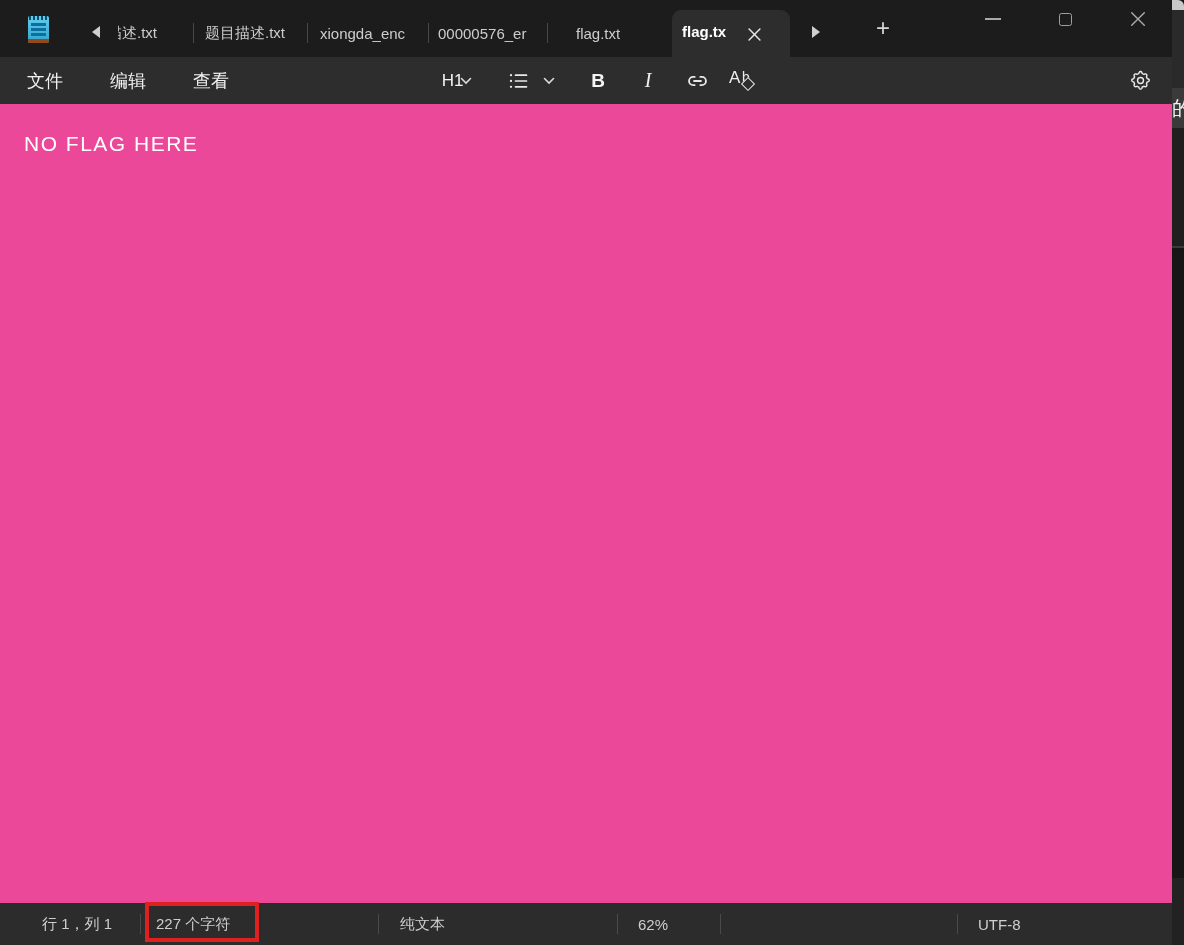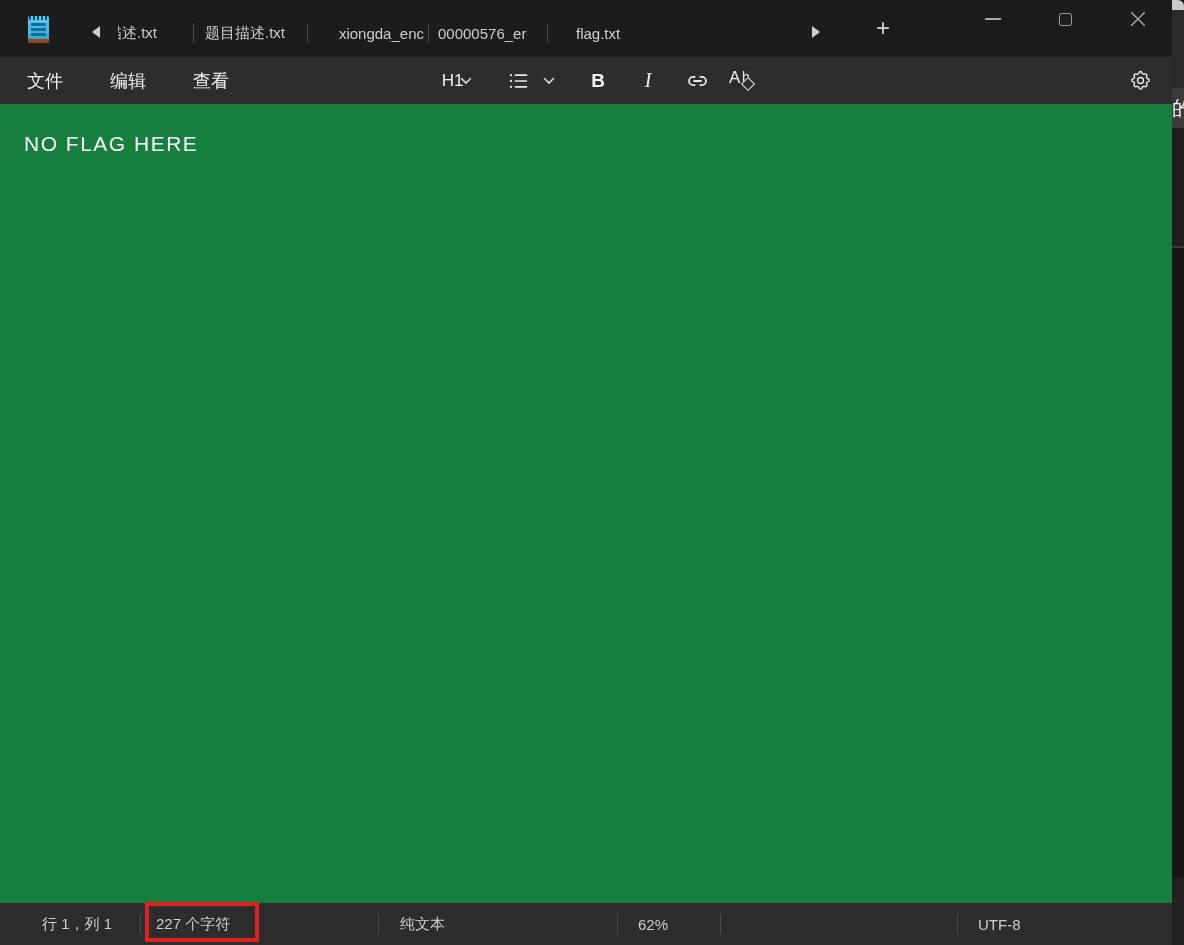--- a/index.html
+++ b/index.html
@@ -54,21 +54,21 @@
   .h1-label { color:#f2f2f2; font-size:17px;margin-left:35px; }
   .bold-label { color:#f5f5f5; font-size:19px; font-weight:700; }
   .italic-label { color:#f0f0f0; font-size:20px; font-style:italic; font-family:"Liberation Serif", serif; }
   .cf-wrap { position:relative; width:30px; height:26px; }
   .cf-a { position:absolute; left:0; top:0; color:#ededed; font-size:17px; }
   .cf-b { position:absolute; left:13px; top:1px; color:#ededed; font-size:14px; }
   .cf-eraser { position:absolute; left:14px; top:11px; width:10px; height:10px;
                border:1.5px solid #ededed; background:#2d2d2d; transform:rotate(45deg); }
 
   
-  .content { position:absolute; left:0; top:104px; width:100%; height:799px; background:#15803d; }
+  .content { position:absolute; left:0; top:104px; width:100%; height:799px; background:#ec4899; }
   .editor-text { position:absolute; left:24px; top:28px; color:#ffffff; font-size:21px; letter-spacing:1.5px; white-space:pre; }
 
   
   .statusbar { position:absolute; left:0; top:903px; width:100%; height:42px; background:#2c2c2c; }
   .sb-item { position:absolute; top:0; height:42px; display:flex; align-items:center;
              color:#cfcfcf; font-size:15px; white-space:nowrap; }
   .sb-divider { position:absolute; top:11px; width:1px; height:20px; background:#4a4a4a; }
   .annotation-box { position:absolute; left:145px; top:-1px; width:114px; height:40px;
                     border:4px solid #e02020; pointer-events:none; z-index:5; }
 
@@ -104,34 +104,42 @@
     <div class="tab" style="left:118px; width:62px;">
       <span style="margin-left:-11px">描述.txt</span>
     </div>
     <div class="tab-divider" style="left:193px"></div>
 
     <div class="tab" style="left:205px;">
       <span>题目描述.txt</span>
     </div>
     <div class="tab-divider" style="left:307px"></div>
 
-    <div class="tab" style="left:320px; width:104px;justify-content:flex-end;">
+    <div class="tab" style="left:320px; width:104px;">
       <span>xiongda_enc</span>
     </div>
     <div class="tab-divider" style="left:428px"></div>
 
     <div class="tab" style="left:438px; width:104px;text-align:center;">
       <span>00000576_er</span>
     </div>
     <div class="tab-divider" style="left:547px"></div>
 
     <div class="tab" style="left:576px;">
       <span>flag.txt</span>
     </div>
 
+    <div class="active-tab">
+      <div class="label-clip">flag.tx</div>
+      <div class="tab-close">
+        <svg width="13" height="13" viewBox="0 0 12 12" fill="none" stroke="#e6e6e6" stroke-width="1.4" stroke-linecap="round">
+          <path d="M1 1l10 10M11 1L1 11"></path>
+        </svg>
+      </div>
+    </div>
 
     <div class="tab-scroll right"></div>
 
     <div class="new-tab">
       <span>+</span>
     </div>
 
     <div class="win-ctrl ctrl-min">
       <div class="bar"></div>
     </div>

